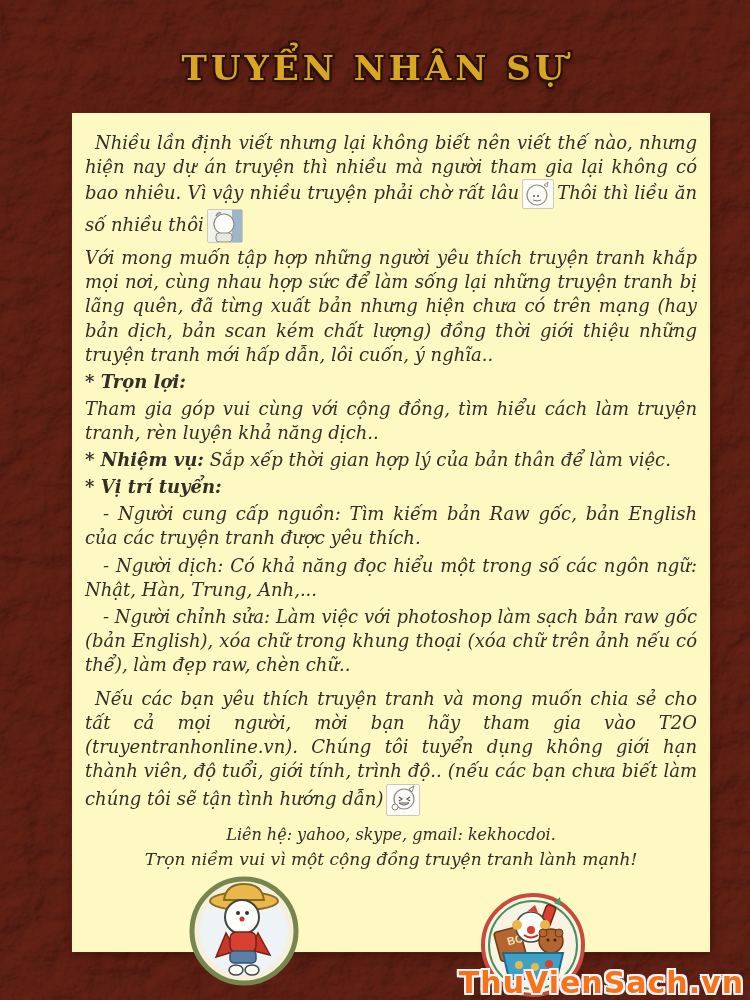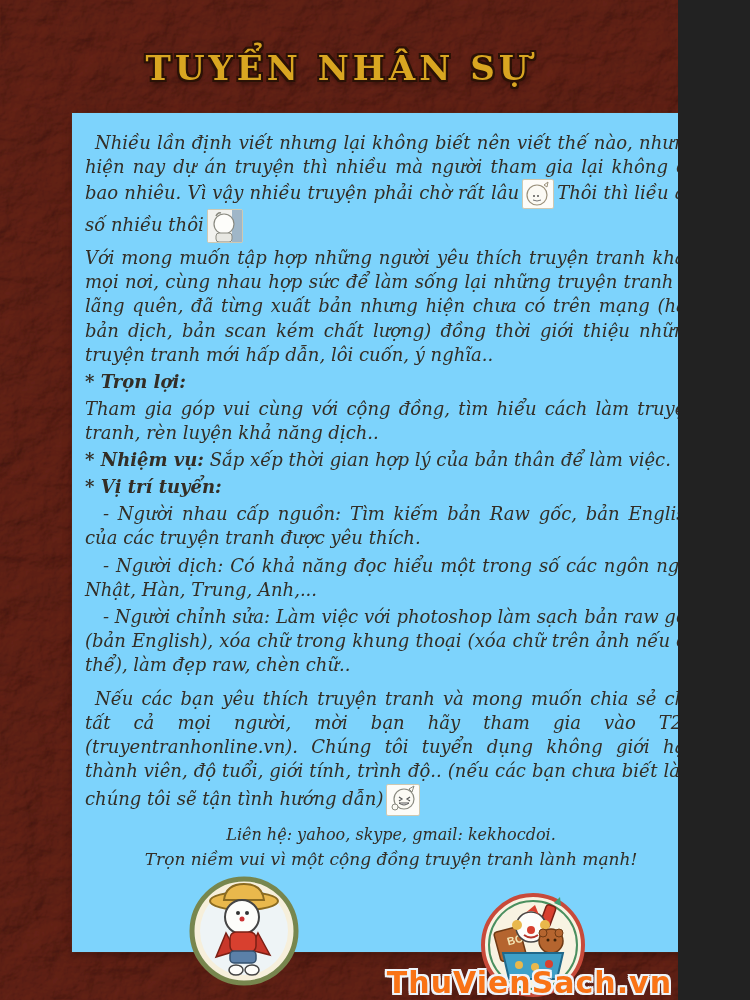--- a/index.html
+++ b/index.html
@@ -1,28 +1,28 @@
 <!DOCTYPE html>
 <html><head>
 <meta charset="utf-8">
 <style>
   html,body{margin:0;padding:0;background:#222;}
-  .poster{position:relative;width:678px;height:1000px;overflow:hidden;
+  .poster{position:relative;width:750px;height:1000px;overflow:hidden;
           font-family:"DejaVu Serif",serif;}
   .bg-tex{position:absolute;left:0;top:0;z-index:0;}
   .bg-tex2{position:absolute;left:0;top:0;z-index:0;mix-blend-mode:multiply;opacity:.45;}
 
   .title-wrap{position:absolute;top:48px;left:0;width:100%;text-align:center;z-index:3;}
   .title-text{display:inline-block;font-family:"DejaVu Serif",serif;font-weight:bold;
     font-size:34px;letter-spacing:4px;color:#d9a621;
     text-shadow:-2px -2px 0 #2b1206,2px -2px 0 #2b1206,-2px 2px 0 #2b1206,2px 2px 0 #2b1206,
       0 -2px 0 #2b1206,0 2px 0 #2b1206,-2px 0 0 #2b1206,2px 0 0 #2b1206,0 4px 4px rgba(20,5,0,.6);}
 
   .panel{position:absolute;left:72px;top:113px;width:638px;height:839px;z-index:2;
-    background:#7dd3fc;box-shadow:0 0 0 1px rgba(90,50,30,.35),2px 3px 8px rgba(40,10,5,.5);
+    background:#fef9c3;box-shadow:0 0 0 1px rgba(90,50,30,.35),2px 3px 8px rgba(40,10,5,.5);
     box-sizing:border-box;padding:18px 13px 6px;color:#332e26;
     font-style:italic;font-size:18px;line-height:1.34;}
   .panel p{margin:0 0 3px;text-align:justify;}
   .indent{text-indent:10px;}
   .bullet{text-indent:18px;}
   .heading{font-weight:bold;margin:5px 0 2px;text-align:left;}
   .inline-label{font-weight:bold;}
 
   .emo{display:inline-block;vertical-align:middle;background:#fdfcf8;border:1px solid #cfc9b2;
        border-radius:2px;margin:0 3px;line-height:0;}
@@ -92,21 +92,21 @@
 
     <p>Với mong muốn tập hợp những người yêu thích truyện tranh khắp mọi nơi, cùng nhau hợp sức để làm sống lại những truyện tranh bị lãng quên, đã từng xuất bản nhưng hiện chưa có trên mạng (hay bản dịch, bản scan kém chất lượng) đồng thời giới thiệu những truyện tranh mới hấp dẫn, lôi cuốn, ý nghĩa..</p>
 
     <p class="heading">* Trọn lợi:</p>
     <p>Tham gia góp vui cùng với cộng đồng, tìm hiểu cách làm truyện tranh, rèn luyện khả năng dịch..</p>
 
 
     <p><span class="inline-label">* Nhiệm vụ:</span> <span>Sắp xếp thời gian hợp lý của bản thân để làm việc.</span></p>
 
     <p class="heading">* Vị trí tuyển:</p>
-    <p class="bullet">- Người nhau cấp nguồn: Tìm kiếm bản Raw gốc, bản English của các truyện tranh được yêu thích.</p>
+    <p class="bullet">- Người cung cấp nguồn: Tìm kiếm bản Raw gốc, bản English của các truyện tranh được yêu thích.</p>
     <p class="bullet">- Người dịch: Có khả năng đọc hiểu một trong số các ngôn ngữ: Nhật, Hàn, Trung, Anh,...</p>
     <p class="bullet">- Người chỉnh sửa: Làm việc với photoshop làm sạch bản raw gốc (bản English), xóa chữ trong khung thoại (xóa chữ trên ảnh nếu có thể), làm đẹp raw, chèn chữ..</p>
 
     <p class="indent" style="margin-top:10px"><span>Nếu các bạn yêu thích truyện tranh và mong muốn chia sẻ cho tất cả mọi người, mời bạn hãy tham gia vào T2O (truyentranhonline.vn). Chúng tôi tuyển dụng không giới hạn thành viên, độ tuổi, giới tính, trình độ.. (nếu các bạn chưa biết làm chúng tôi sẽ tận tình hướng dẫn)</span><span class="emo"><svg width="32" height="30" viewBox="0 0 32 30">
             <circle cx="17" cy="14" r="10" fill="#fbfaf4" stroke="#8a8a80" stroke-width="1.2"></circle>
             <path d="M22 4 l5 -3 l-2 6 z" fill="#fbfaf4" stroke="#8a8a80" stroke-width="1"></path>
             <path d="M12 12 l3 2 l-3 2 M23 12 l-3 2 l3 2" stroke="#555" stroke-width="1.2" fill="none"></path>
             <path d="M12 18 q5 4 10 0 z" fill="#fff" stroke="#555" stroke-width="1"></path>
             <circle cx="8" cy="22" r="3" fill="#fbfaf4" stroke="#8a8a80" stroke-width="1"></circle>
           </svg></span></p>

